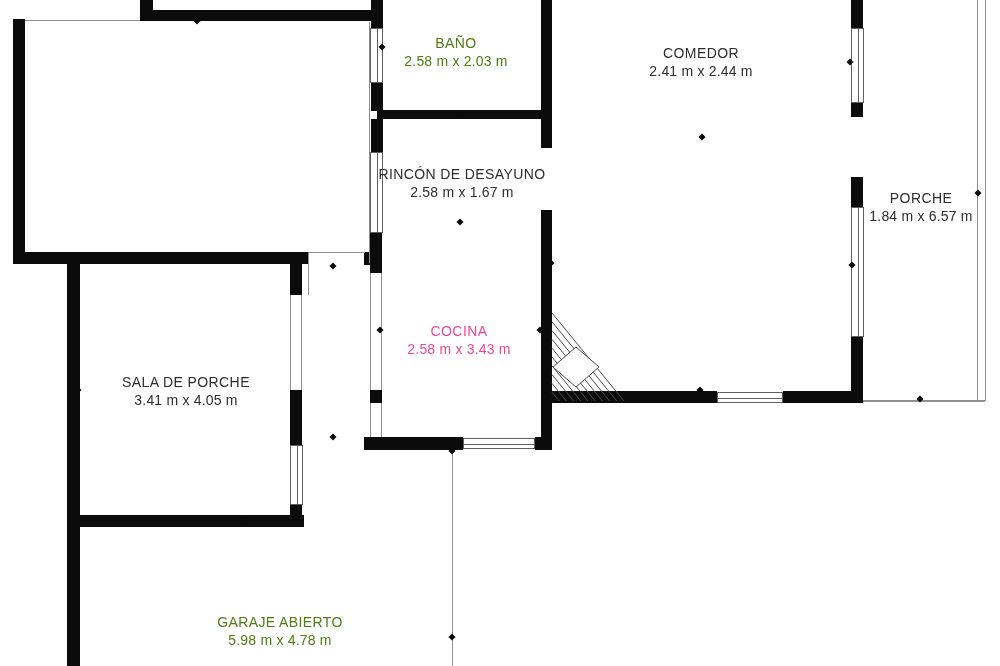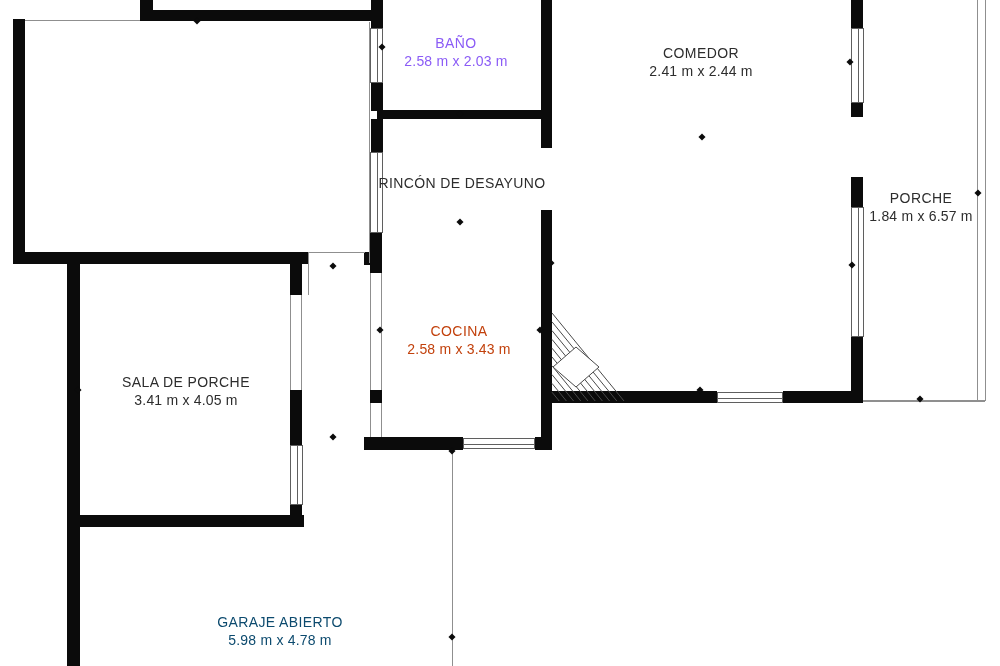--- a/index.html
+++ b/index.html
@@ -118,40 +118,41 @@
       <line x1="4" y1="34.4" x2="54.4" y2="96" stroke="#4a4a4a" stroke-width="1"></line>
       <line x1="4" y1="43.2" x2="47.2" y2="96" stroke="#4a4a4a" stroke-width="1"></line>
       <line x1="4" y1="52" x2="40" y2="96" stroke="#4a4a4a" stroke-width="1"></line>
       <line x1="4" y1="60.8" x2="32.8" y2="96" stroke="#4a4a4a" stroke-width="1"></line>
       <line x1="4" y1="69.6" x2="25.6" y2="96" stroke="#4a4a4a" stroke-width="1"></line>
       <line x1="4" y1="78.4" x2="18.4" y2="96" stroke="#4a4a4a" stroke-width="1"></line>
       <line x1="4" y1="87.2" x2="11.200000000000003" y2="96" stroke="#4a4a4a" stroke-width="1"></line>
       <polygon points="28,42 51,62 28,82 5,62" fill="#ffffff" stroke="#4a4a4a" stroke-width="1"></polygon>
     </svg>
 
-  <div class="room-label" style="left: 456px; top: 52px; color: #8b5cf6;">
+  <div class="room-label" style="left: 456px; top: 52px; color: #4d7c0f;">
     <div class="room-name">BAÑO</div>
     <div class="room-dims">2.58 m x 2.03 m</div>
   </div>
   <div class="room-label" style="left: 701px; top: 62px; color: rgb(45, 45, 45);">
     <div class="room-name">COMEDOR</div>
     <div class="room-dims">2.41 m x 2.44 m</div>
   </div>
   <div class="room-label" style="left: 462px; top: 183px; color: rgb(45, 45, 45);">
     <div class="room-name">RINCÓN DE DESAYUNO</div>
+    <div class="room-dims">2.58 m x 1.67 m</div>
   </div>
   <div class="room-label" style="left: 921px; top: 207px; color: rgb(45, 45, 45);">
     <div class="room-name">PORCHE</div>
     <div class="room-dims">1.84 m x 6.57 m</div>
   </div>
-  <div class="room-label" style="left: 459px; top: 340px; color: #c2410c;">
+  <div class="room-label" style="left: 459px; top: 340px; color: #ec4899;">
     <div class="room-name">COCINA</div>
     <div class="room-dims">2.58 m x 3.43 m</div>
   </div>
   <div class="room-label" style="left: 186px; top: 391px; color: rgb(45, 45, 45);">
     <div class="room-name">SALA DE PORCHE</div>
     <div class="room-dims">3.41 m x 4.05 m</div>
   </div>
-  <div class="room-label" style="left: 280px; top: 631px; color: #0c4a6e;">
+  <div class="room-label" style="left: 280px; top: 631px; color: #4d7c0f;">
     <div class="room-name">GARAJE ABIERTO</div>
     <div class="room-dims">5.98 m x 4.78 m</div>
   </div>
 </div>
 
 </body></html>

